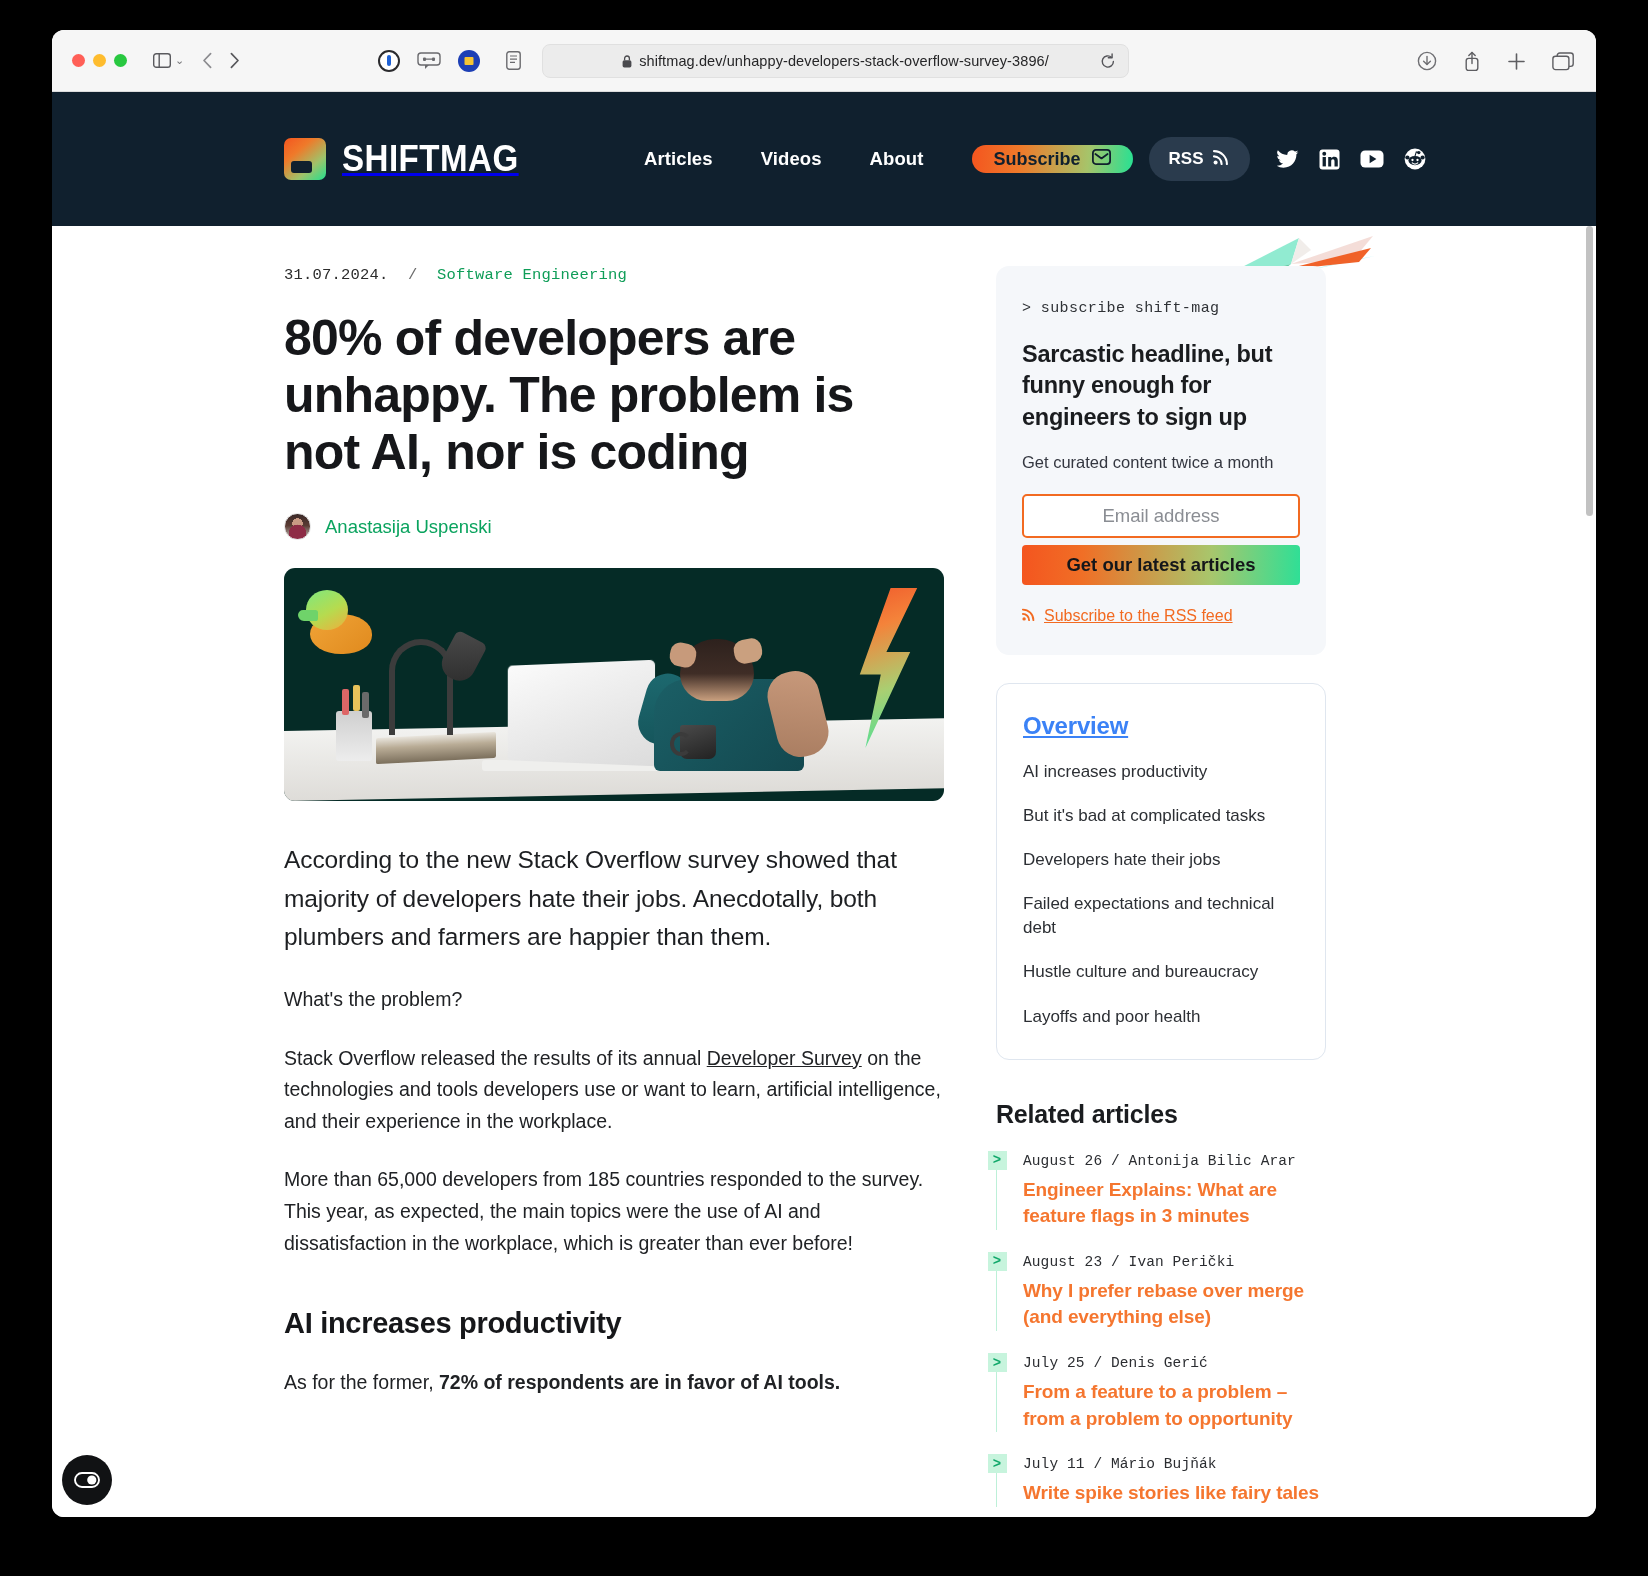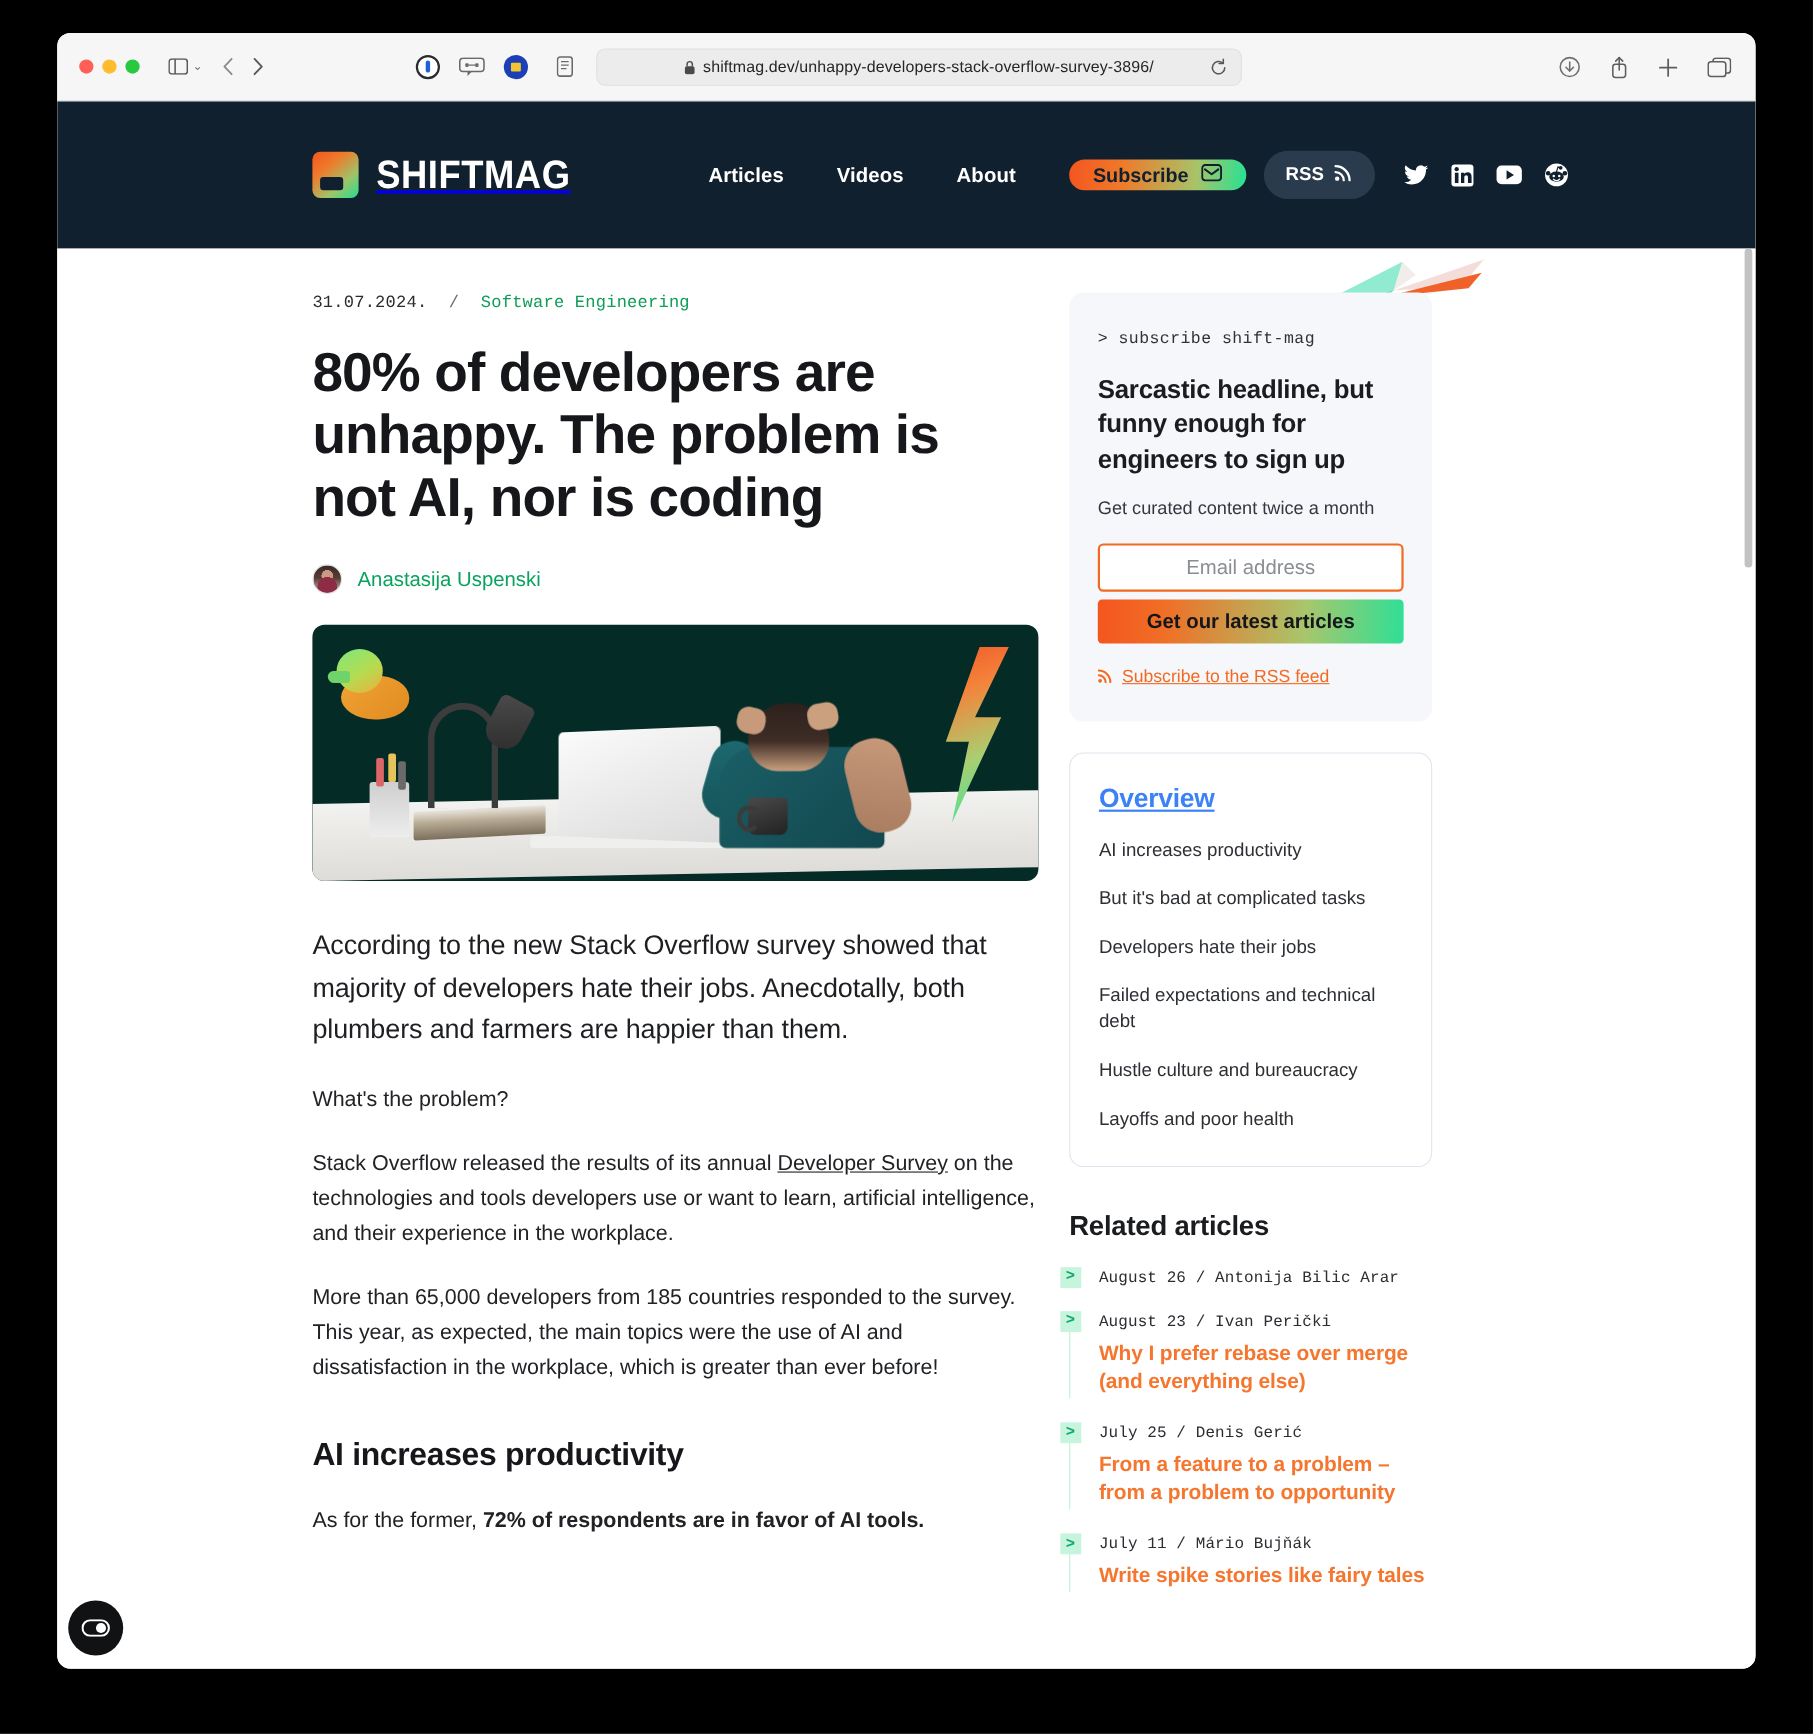--- a/index.html
+++ b/index.html
@@ -281,21 +281,21 @@
     font-size: 19.5px; line-height: 1.62; color: #202225;
   }
   .para a { color: #202225; text-decoration: underline; }
   .para b { font-weight: 700; }
   #section-heading {
     margin-top: 48px;
     font-size: 29px; font-weight: 700; color: #16171a; letter-spacing: -.3px;
   }
 
   
-  #sidebar-column { width: 330px; margin-left: 28px; position: relative; }
+  #sidebar-column { width: 330px; margin-left: 52px; position: relative; }
 
   #paper-plane {
     position: absolute; right: -52px; top: -32px;
     width: 175px; height: 72px; pointer-events: none;
   }
 
   #subscribe-card {
     position: relative;
     background: #f5f7fa;
     border-radius: 13px;
@@ -645,20 +645,21 @@
           <a class="overview-item" href="#">Failed expectations and technical debt</a>
           <a class="overview-item" href="#">Hustle culture and bureaucracy</a>
           <a class="overview-item" href="#">Layoffs and poor health</a>
         </div>
 
         <div id="related-title">Related articles</div>
 
         <div class="related-item">
           <div class="related-chevron">&gt;</div>
           <div class="related-meta">August 26 / Antonija Bilic Arar</div>
+          <a class="related-link" href="#">Engineer Explains: What are feature flags in 3 minutes</a>
         </div>
         <div class="related-item">
           <div class="related-chevron">&gt;</div>
           <div class="related-meta">August 23 / Ivan Perički</div>
           <a class="related-link" href="#">Why I prefer rebase over merge (and everything else)</a>
         </div>
         <div class="related-item">
           <div class="related-chevron">&gt;</div>
           <div class="related-meta">July 25 / Denis Gerić</div>
           <a class="related-link" href="#">From a feature to a problem – from a problem to opportunity</a>

